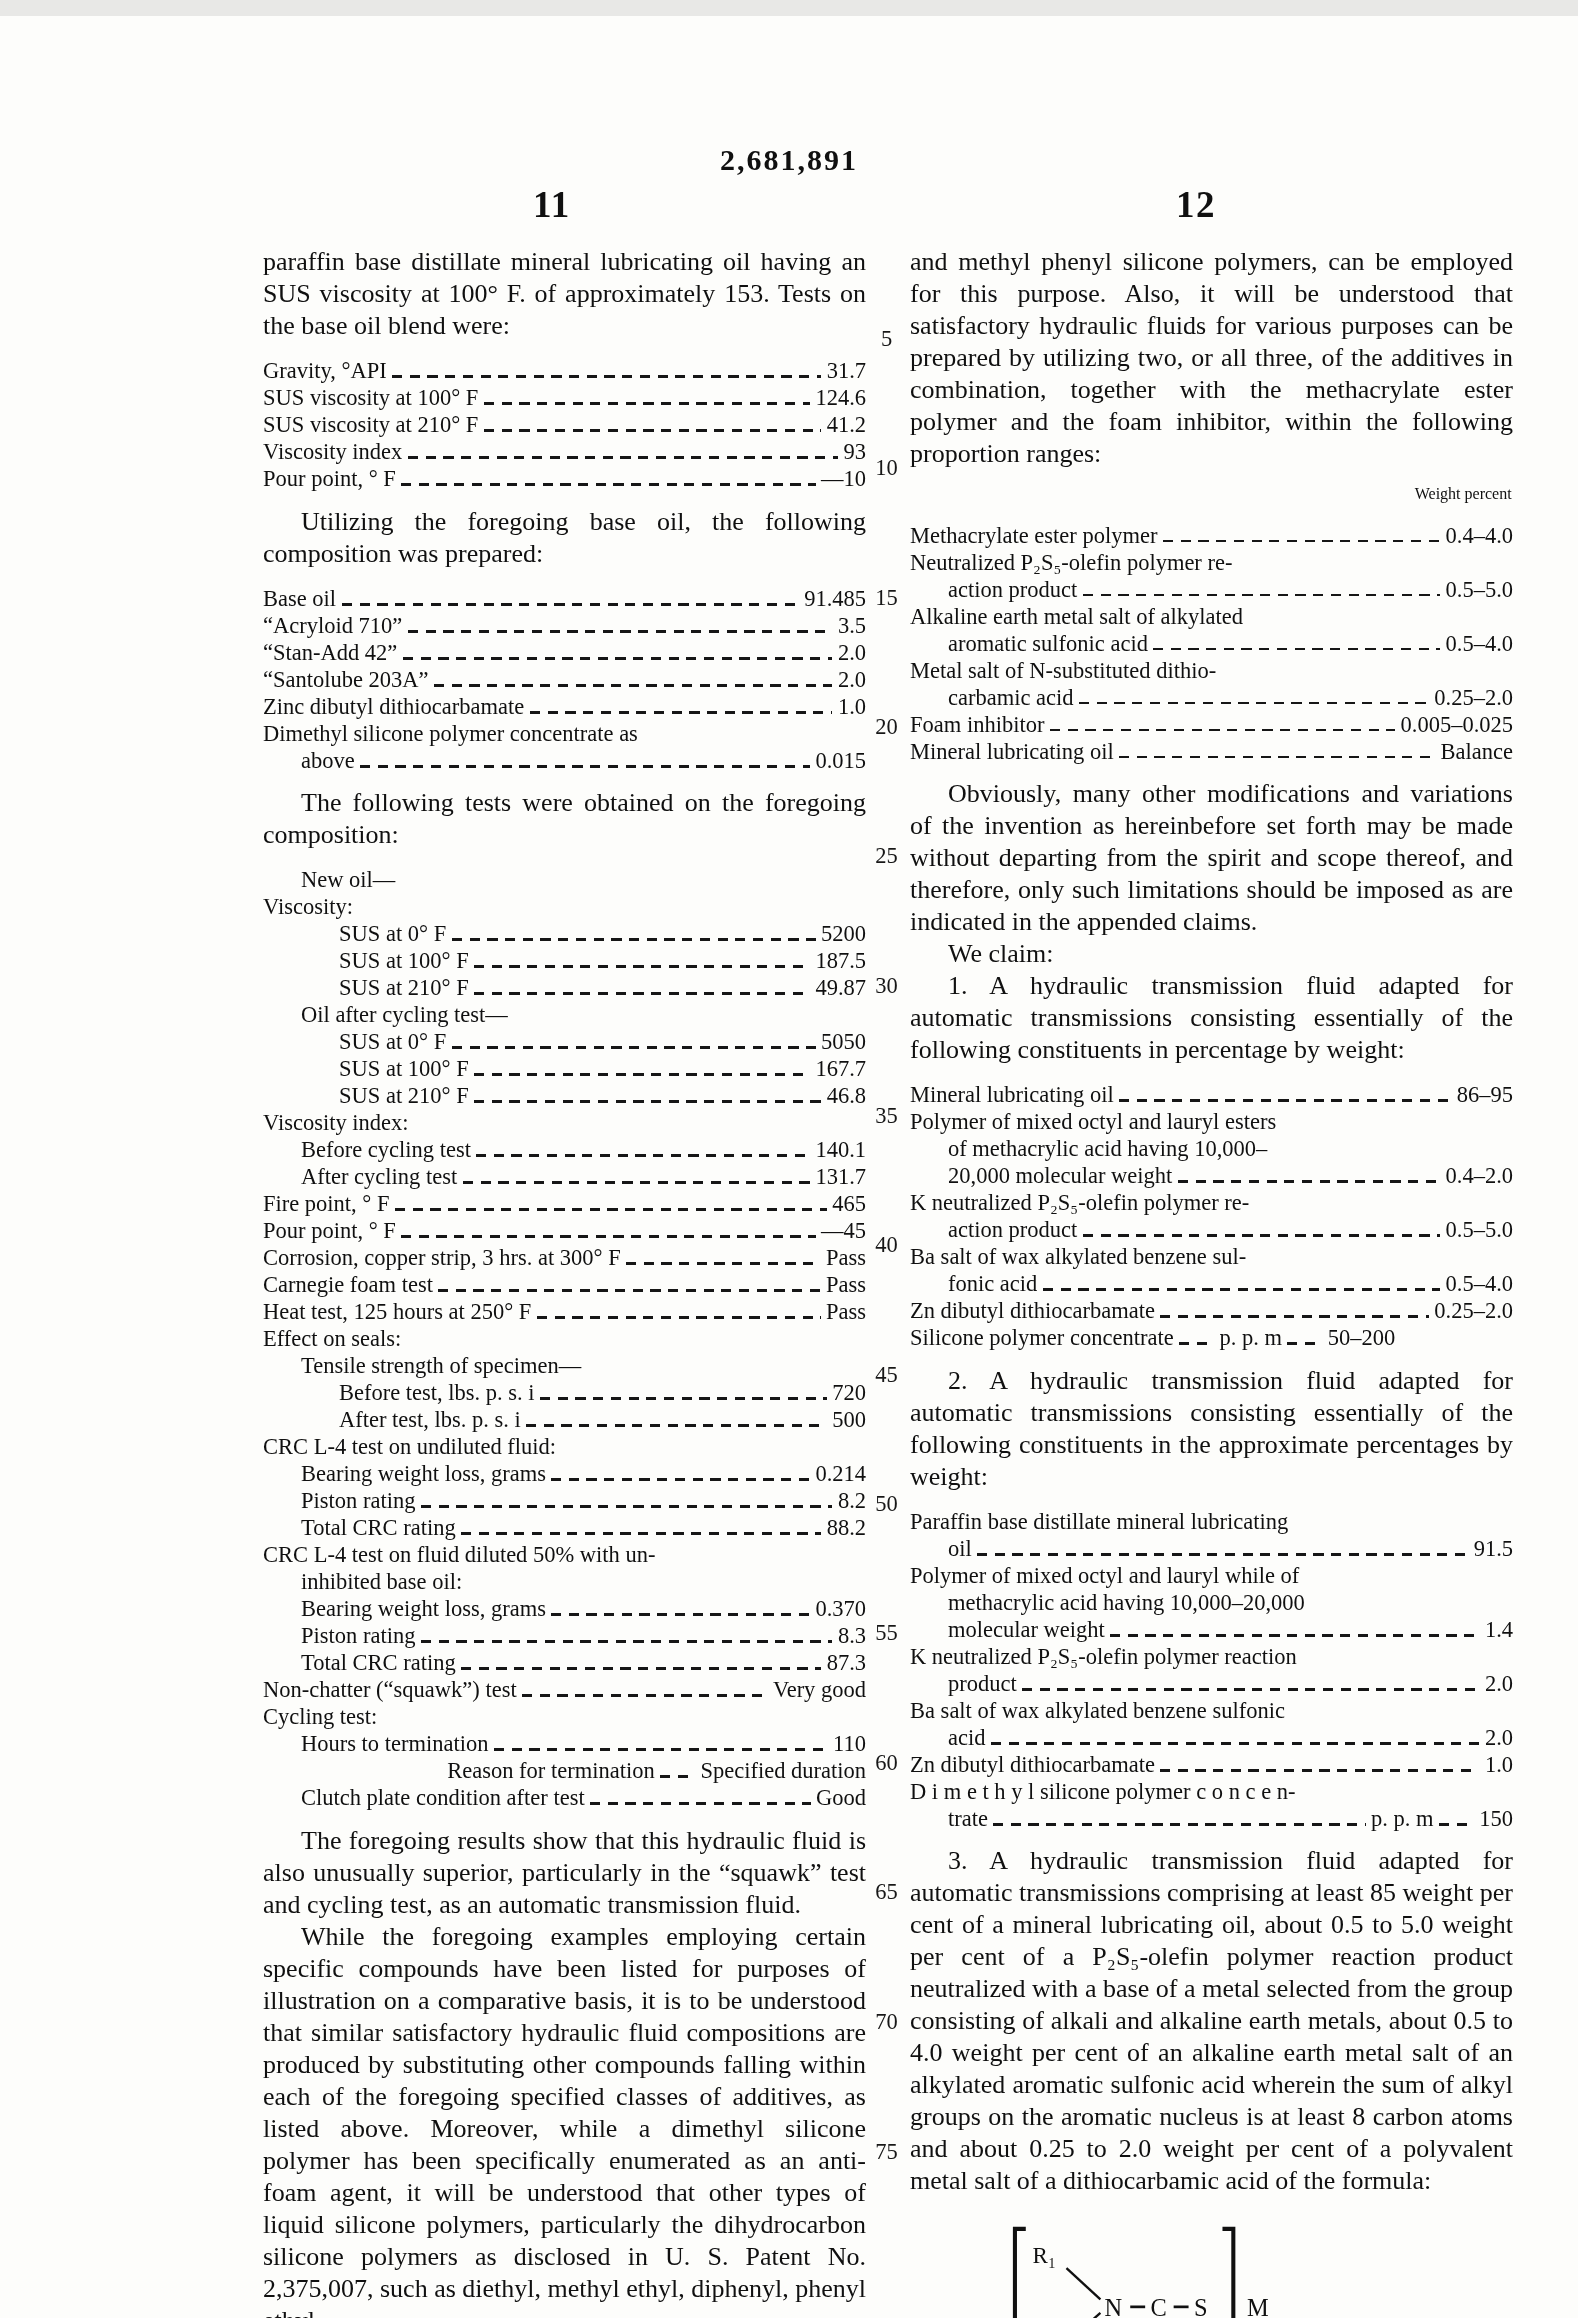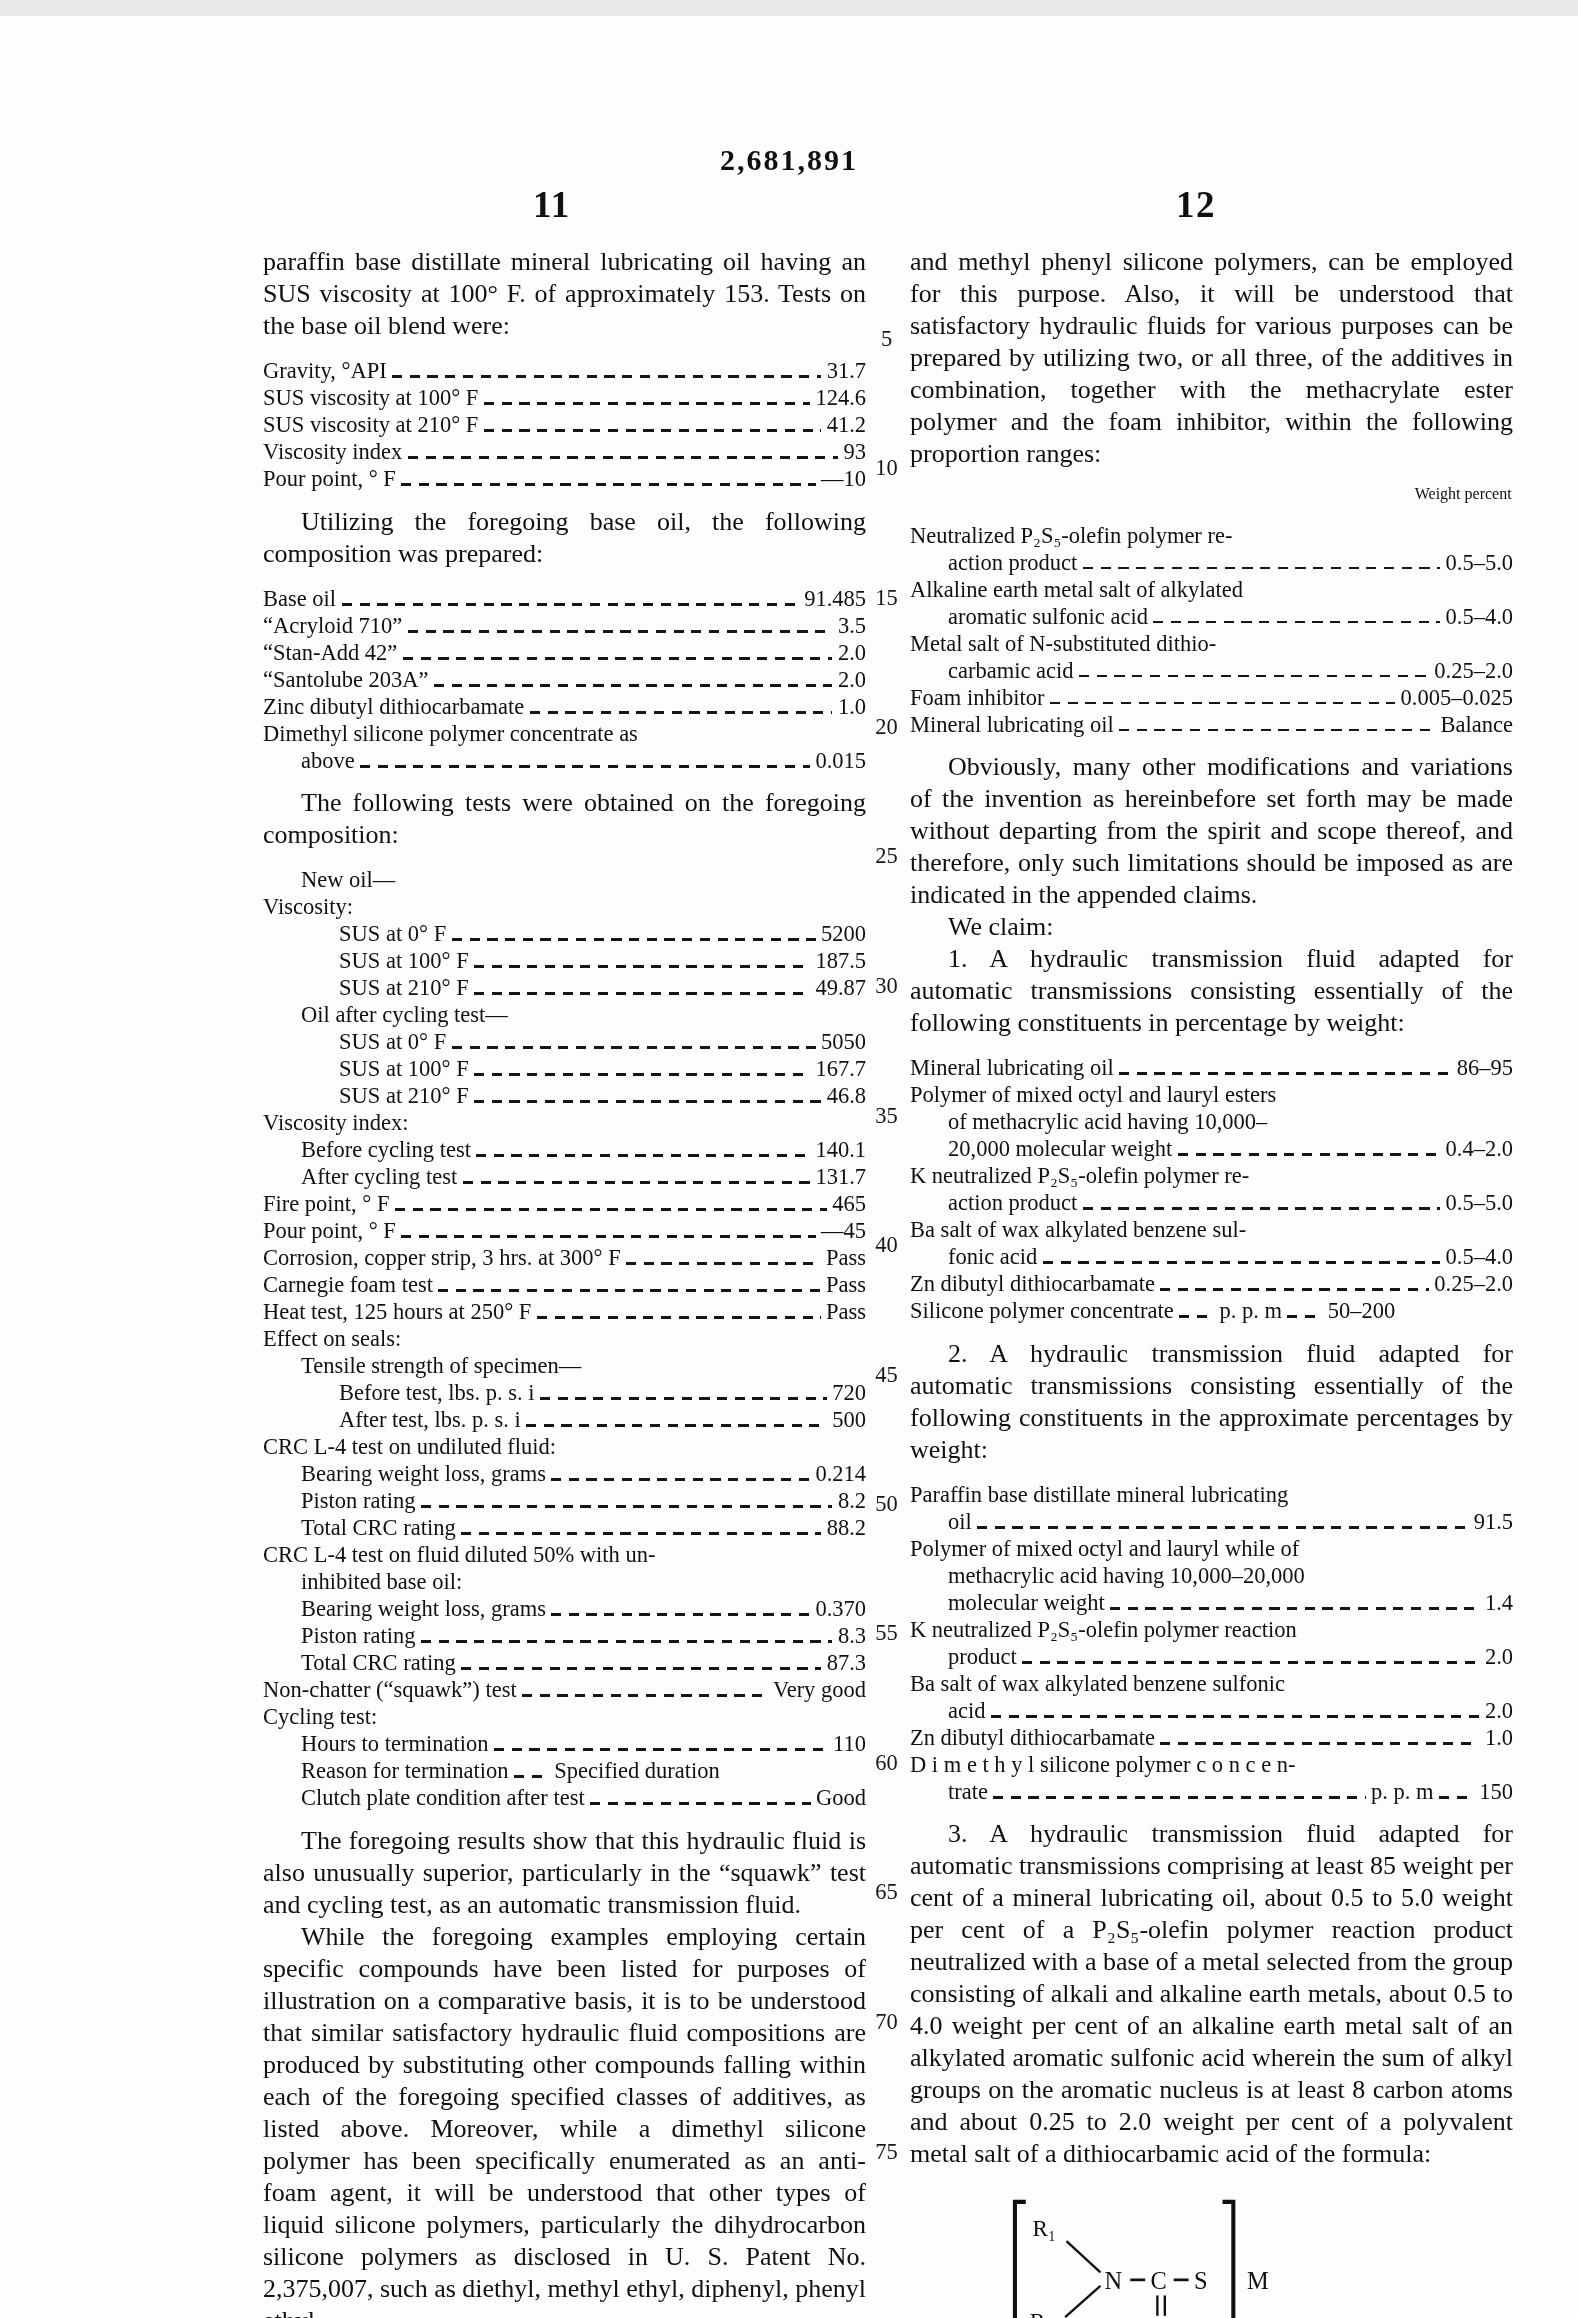--- a/index.html
+++ b/index.html
@@ -34,21 +34,21 @@
 
   .tbl { font-size:22.5px; line-height:27px; text-align:left; margin:15px 0 13.6px 0; }
   .trow { display:flex; align-items:flex-end; }
   .lbl  { white-space:nowrap; }
   .ldr {
     flex:1 1 auto; min-width:24.5px; height:2.7px; margin:0 5.4px 6.1px 5.4px;
     background:repeating-linear-gradient(to right,#161616 0 10.2px,transparent 10.2px 17.7px);
   }
   .ldr-short { flex:0 0 35px; min-width:35px; }
   .val { white-space:nowrap; }
-  .i1 { padding-left:38px; }
+  .i1 { padding-left:38px;justify-content:flex-end; }
   .i2 { padding-left:76px; }
   .th { }
   .wp-line { font-size:16px; line-height:27px; text-align:right; margin:9.5px 1.4px 2.7px 0; }
 
   .gutter span {
     position:absolute; left:864px; width:45px; text-align:center;
     font-size:22.5px; font-family:"Liberation Serif",serif; color:#171717;
   }
   .gn1{top:310px}.gn2{top:439px}.gn3{top:569px}.gn4{top:698px}.gn5{top:827px}
   .gn6{top:957px}.gn7{top:1087px}.gn8{top:1216px}.gn9{top:1346px}.gn10{top:1475px}
@@ -297,20 +297,25 @@
     <p>While the foregoing examples employing certain specific compounds have been listed for purposes of illustration on a comparative basis, it is to be understood that similar satisfactory hydraulic fluid compositions are produced by substituting other compounds falling within each of the foregoing specified classes of additives, as listed above.  Moreover, while a dimethyl silicone polymer has been specifically enumerated as an anti-foam agent, it will be understood that other types of liquid silicone polymers, particularly the dihydrocarbon silicone polymers as disclosed in U. S. Patent No. 2,375,007, such as diethyl, methyl ethyl, diphenyl, phenyl ethyl,</p>
   </div>
 
   <div class="col col-right">
 
     <p class="noindent">and methyl phenyl silicone polymers, can be employed for this purpose.  Also, it will be understood that satisfactory hydraulic fluids for various purposes can be prepared by utilizing two, or all three, of the additives in combination, together with the methacrylate ester polymer and the foam inhibitor, within the following proportion ranges:</p>
 
     <div class="wp-line">Weight percent</div>
 
     <div class="tbl">
+      <div class="trow">
+          <span class="lbl">Methacrylate ester polymer</span>
+          <span class="ldr"></span>
+          <span class="val">0.4–4.0</span>
+        </div>
       <div>Neutralized P₂S₅-olefin polymer re-</div>
       <div class="trow i1">
           <span class="lbl">action product</span>
           <span class="ldr"></span>
           <span class="val">0.5–5.0</span>
         </div>
       <div>Alkaline earth metal salt of alkylated</div>
       <div class="trow i1">
           <span class="lbl">aromatic sulfonic acid</span>
           <span class="ldr"></span>

